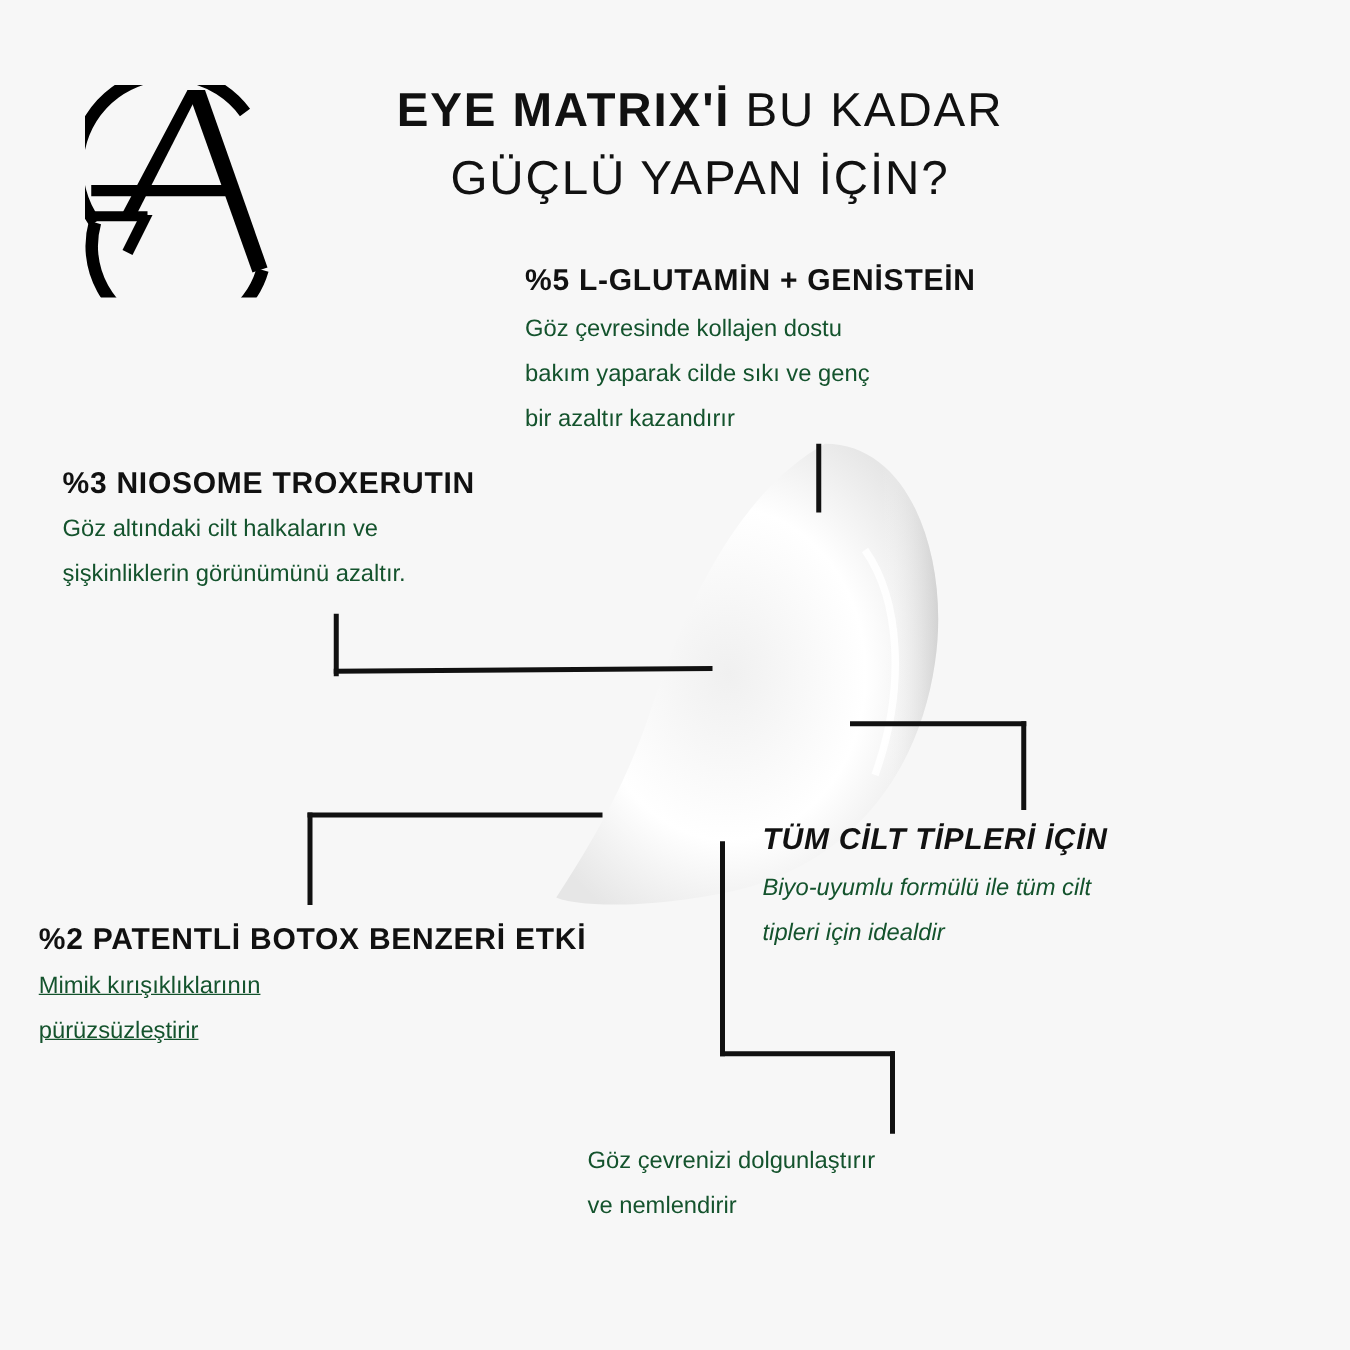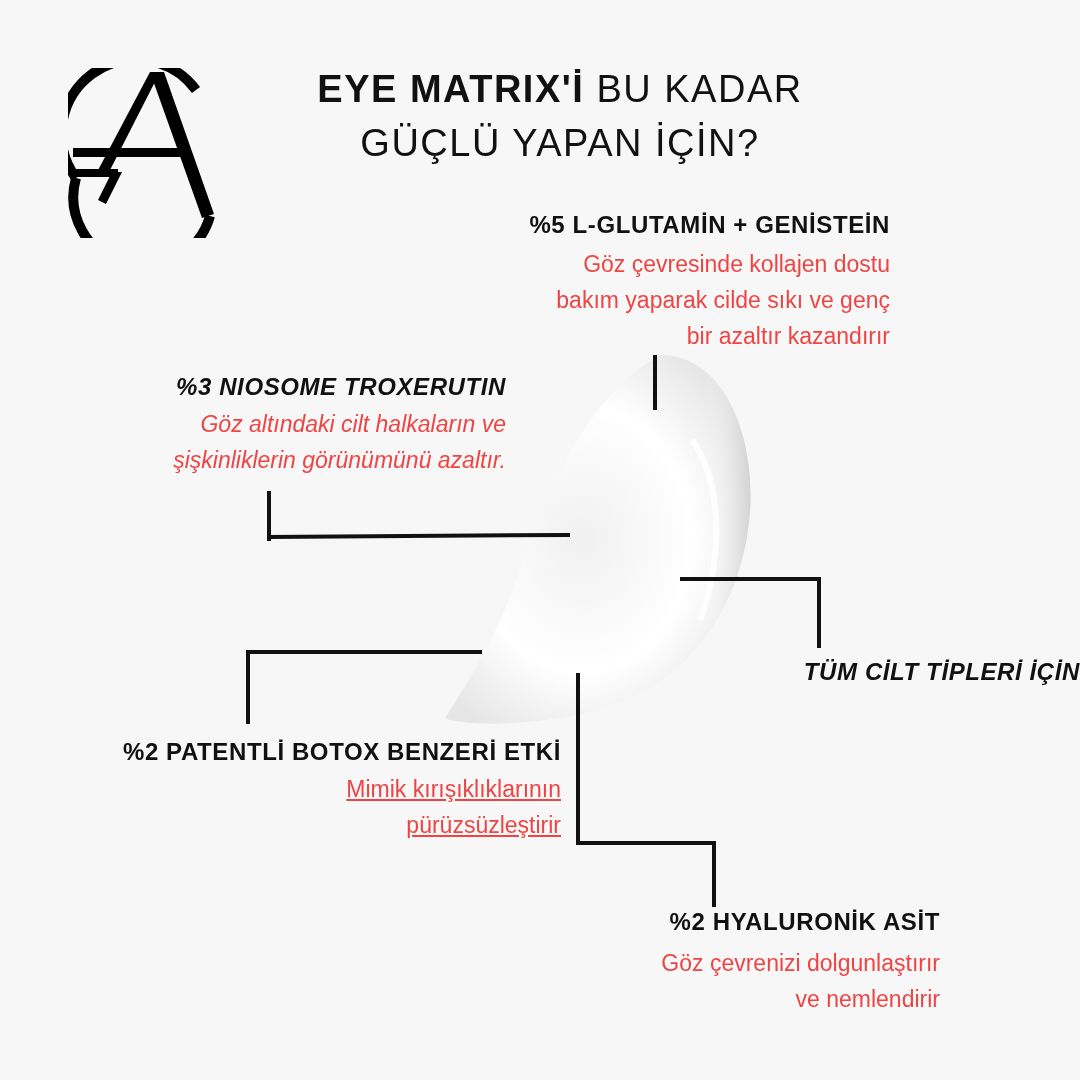--- a/index.html
+++ b/index.html
@@ -3,23 +3,23 @@
 <meta charset="utf-8">
 <style>
   html, body { margin:0; padding:0; }
   body { width:1080px; height:1080px; background:#f7f7f7; position:relative; overflow:hidden;
          font-family:"Liberation Sans","DejaVu Sans",sans-serif; color:#111; }
   .abs { position:absolute; }
   .logo { left:68px; top:68px; width:150px; height:170px; }
   .title { left:240px; width:640px; text-align:center; font-size:38px; letter-spacing:1.5px; line-height:50px; color:#111; }
   .title b { font-weight:700; }
   .t1 { top:64px; } .t2 { top:118px; }
-  .block { text-align:right; }
+  .block { text-align:left; }
   .head { font-weight:700; font-size:24px; letter-spacing:0.6px; color:#111; }
-  .body { font-size:23px; line-height:36px; color:#ef4444; }
+  .body { font-size:19px; line-height:36px; color:#14532d; }
   .blob { left:430px; top:340px; width:330px; height:400px; }
   .line { background:#111; }
 </style>
 </head>
 <body>
 
 <div class="abs logo">
   <svg width="150" height="170" viewBox="0 0 150 170">
 
     <path d="M128 22 A68 68 0 1 0 8 110" fill="none" stroke="#000" stroke-width="10"></path>
@@ -77,39 +77,42 @@
 
 <div class="abs block" style="left:420px; top:208px; width:470px;">
   <div class="head" style="line-height:34px;">%5  L-GLUTAMİN + GENİSTEİN</div>
   <div class="body" style="margin-top:4px;">
     <div>Göz çevresinde kollajen dostu</div>
     <div>bakım yaparak cilde sıkı ve genç</div>
     <div>bir azaltır kazandırır</div>
   </div>
 </div>
 
-<div class="abs block" style="left:36px; top:370px; width:470px;font-style:italic;">
+<div class="abs block" style="left:50px; top:370px; width:470px;">
   <div class="head" style="line-height:34px;">%3 NIOSOME TROXERUTIN</div>
   <div class="body" style="margin-top:2px;">
     <div>Göz altındaki cilt halkaların ve</div>
     <div>şişkinliklerin görünümünü azaltır.</div>
   </div>
 </div>
 
 <div class="abs block" style="left:610px; top:655px; width:470px;font-style:italic;">
   <div class="head" style="line-height:34px;">TÜM CİLT TİPLERİ İÇİN</div>
+  <div class="body" style="margin-top:4px;">
+    <div>Biyo-uyumlu formülü ile tüm cilt</div>
+    <div>tipleri için idealdir</div>
+  </div>
 </div>
 
 <div class="abs block" style="left:31px; top:735px; width:530px;">
   <div class="head" style="line-height:34px;">%2 PATENTLİ BOTOX BENZERİ ETKİ</div>
   <div class="body" style="margin-top:2px;text-decoration:underline;">
     <div>Mimik kırışıklıklarının</div>
     <div>pürüzsüzleştirir</div>
   </div>
 </div>
 
 <div class="abs block" style="left:470px; top:905px; width:470px;">
-  <div class="head" style="line-height:34px;">%2 HYALURONİK ASİT</div>
   <div class="body" style="margin-top:6px;">
     <div>Göz çevrenizi dolgunlaştırır</div>
     <div>ve nemlendirir</div>
   </div>
 </div>
 
 </body></html>

